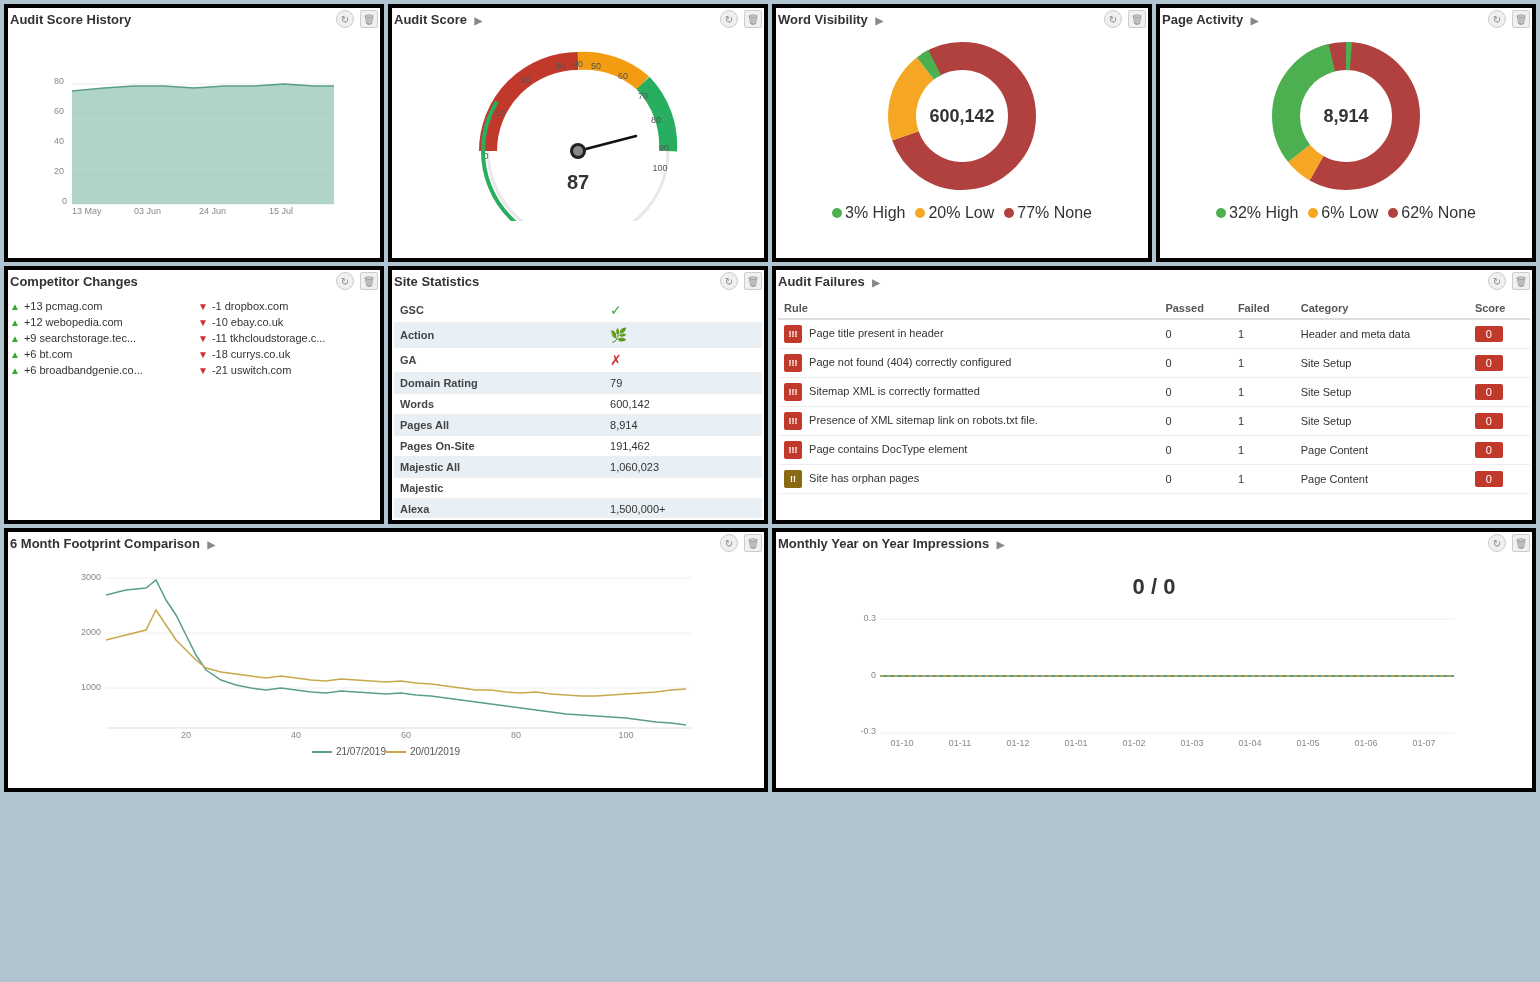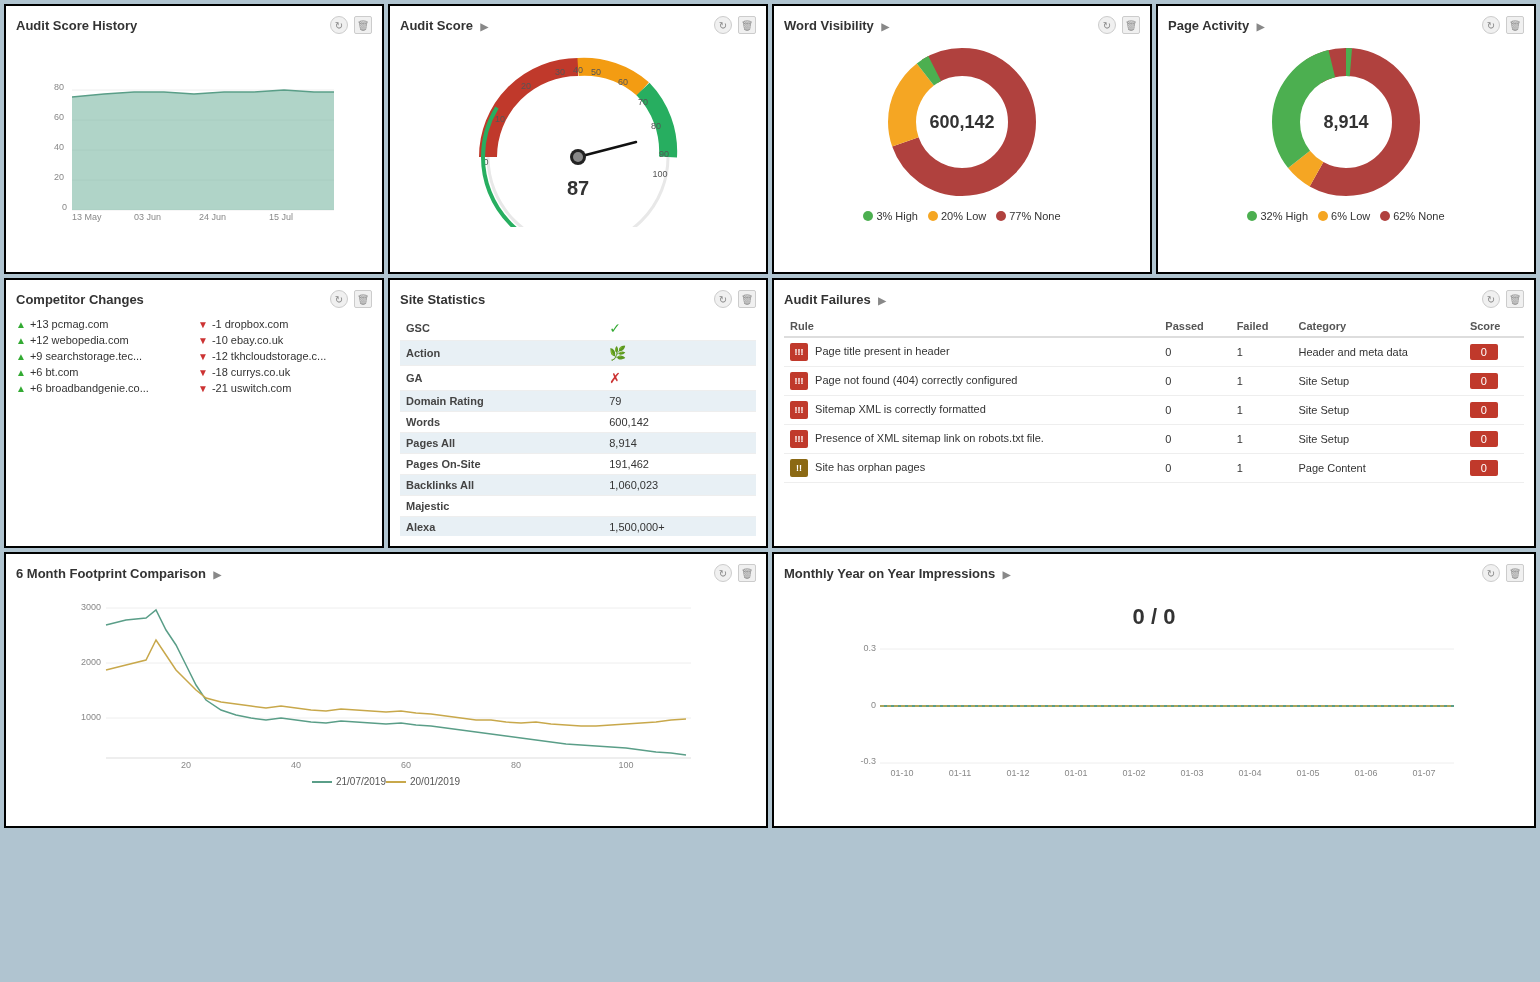--- a/index.html
+++ b/index.html
@@ -8,22 +8,22 @@
     .dashboard {
       display: grid;
       grid-template-columns: 1fr 1fr 1fr 1fr;
       grid-template-rows: auto auto auto;
       gap: 4px;
       padding: 4px;
     }
     
     .card {
       background: #fff;
-      border: 2px solid #000000;
-      padding: 10px;
+      border: 4px solid #000000;
+      padding: 2px;
       position: relative;
       overflow: hidden;
     }
     
     .card-header {
       display: flex;
       align-items: center;
       justify-content: space-between;
       margin-bottom: 8px;
     }
@@ -96,21 +96,21 @@
       gap: 10px;
       margin-top: 8px;
       justify-content: center;
       flex-wrap: wrap;
     }
     
     .legend-item {
       display: flex;
       align-items: center;
       gap: 3px;
-      font-size: 11px;
+      font-size: 16px;
     }
     
     .legend-dot {
       width: 10px;
       height: 10px;
       border-radius: 50%;
     }
     
     
     .competitor-grid {
@@ -482,21 +482,21 @@
         <div class="competitor-item">
           <span class="arrow-down">▼</span>
           <span>-1 dropbox.com</span>
         </div>
         <div class="competitor-item">
           <span class="arrow-down">▼</span>
           <span>-10 ebay.co.uk</span>
         </div>
         <div class="competitor-item">
           <span class="arrow-down">▼</span>
-          <span>-12 tkhcloudstorage.c...</span>
+          <span>-11 tkhcloudstorage.c...</span>
         </div>
         <div class="competitor-item">
           <span class="arrow-down">▼</span>
           <span>-18 currys.co.uk</span>
         </div>
         <div class="competitor-item">
           <span class="arrow-down">▼</span>
           <span>-21 uswitch.com</span>
         </div>
       </div>
@@ -536,21 +536,21 @@
           </tr>
           <tr>
             <td>Pages All</td>
             <td>8,914</td>
           </tr>
           <tr>
             <td>Pages On-Site</td>
             <td>191,462</td>
           </tr>
           <tr>
-            <td>Backlinks All</td>
+            <td>Majestic All</td>
             <td>1,060,023</td>
           </tr>
           <tr>
             <td>Majestic</td>
             <td></td>
           </tr>
           <tr>
             <td>Alexa</td>
             <td>1,500,000+</td>
           </tr>
@@ -613,20 +613,30 @@
             <td><span class="score-badge">0</span></td>
           </tr>
           <tr>
             <td>
               <span class="rule-icon">!!!</span>
               Presence of XML sitemap link on robots.txt file.
             </td>
             <td>0</td>
             <td>1</td>
             <td>Site Setup</td>
+            <td><span class="score-badge">0</span></td>
+          </tr>
+          <tr>
+            <td>
+              <span class="rule-icon">!!!</span>
+              Page contains DocType element
+            </td>
+            <td>0</td>
+            <td>1</td>
+            <td>Page Content</td>
             <td><span class="score-badge">0</span></td>
           </tr>
           <tr>
             <td>
               <span class="rule-icon" style="background:#8b6914;">!!</span>
               Site has orphan pages
             </td>
             <td>0</td>
             <td>1</td>
             <td>Page Content</td>

